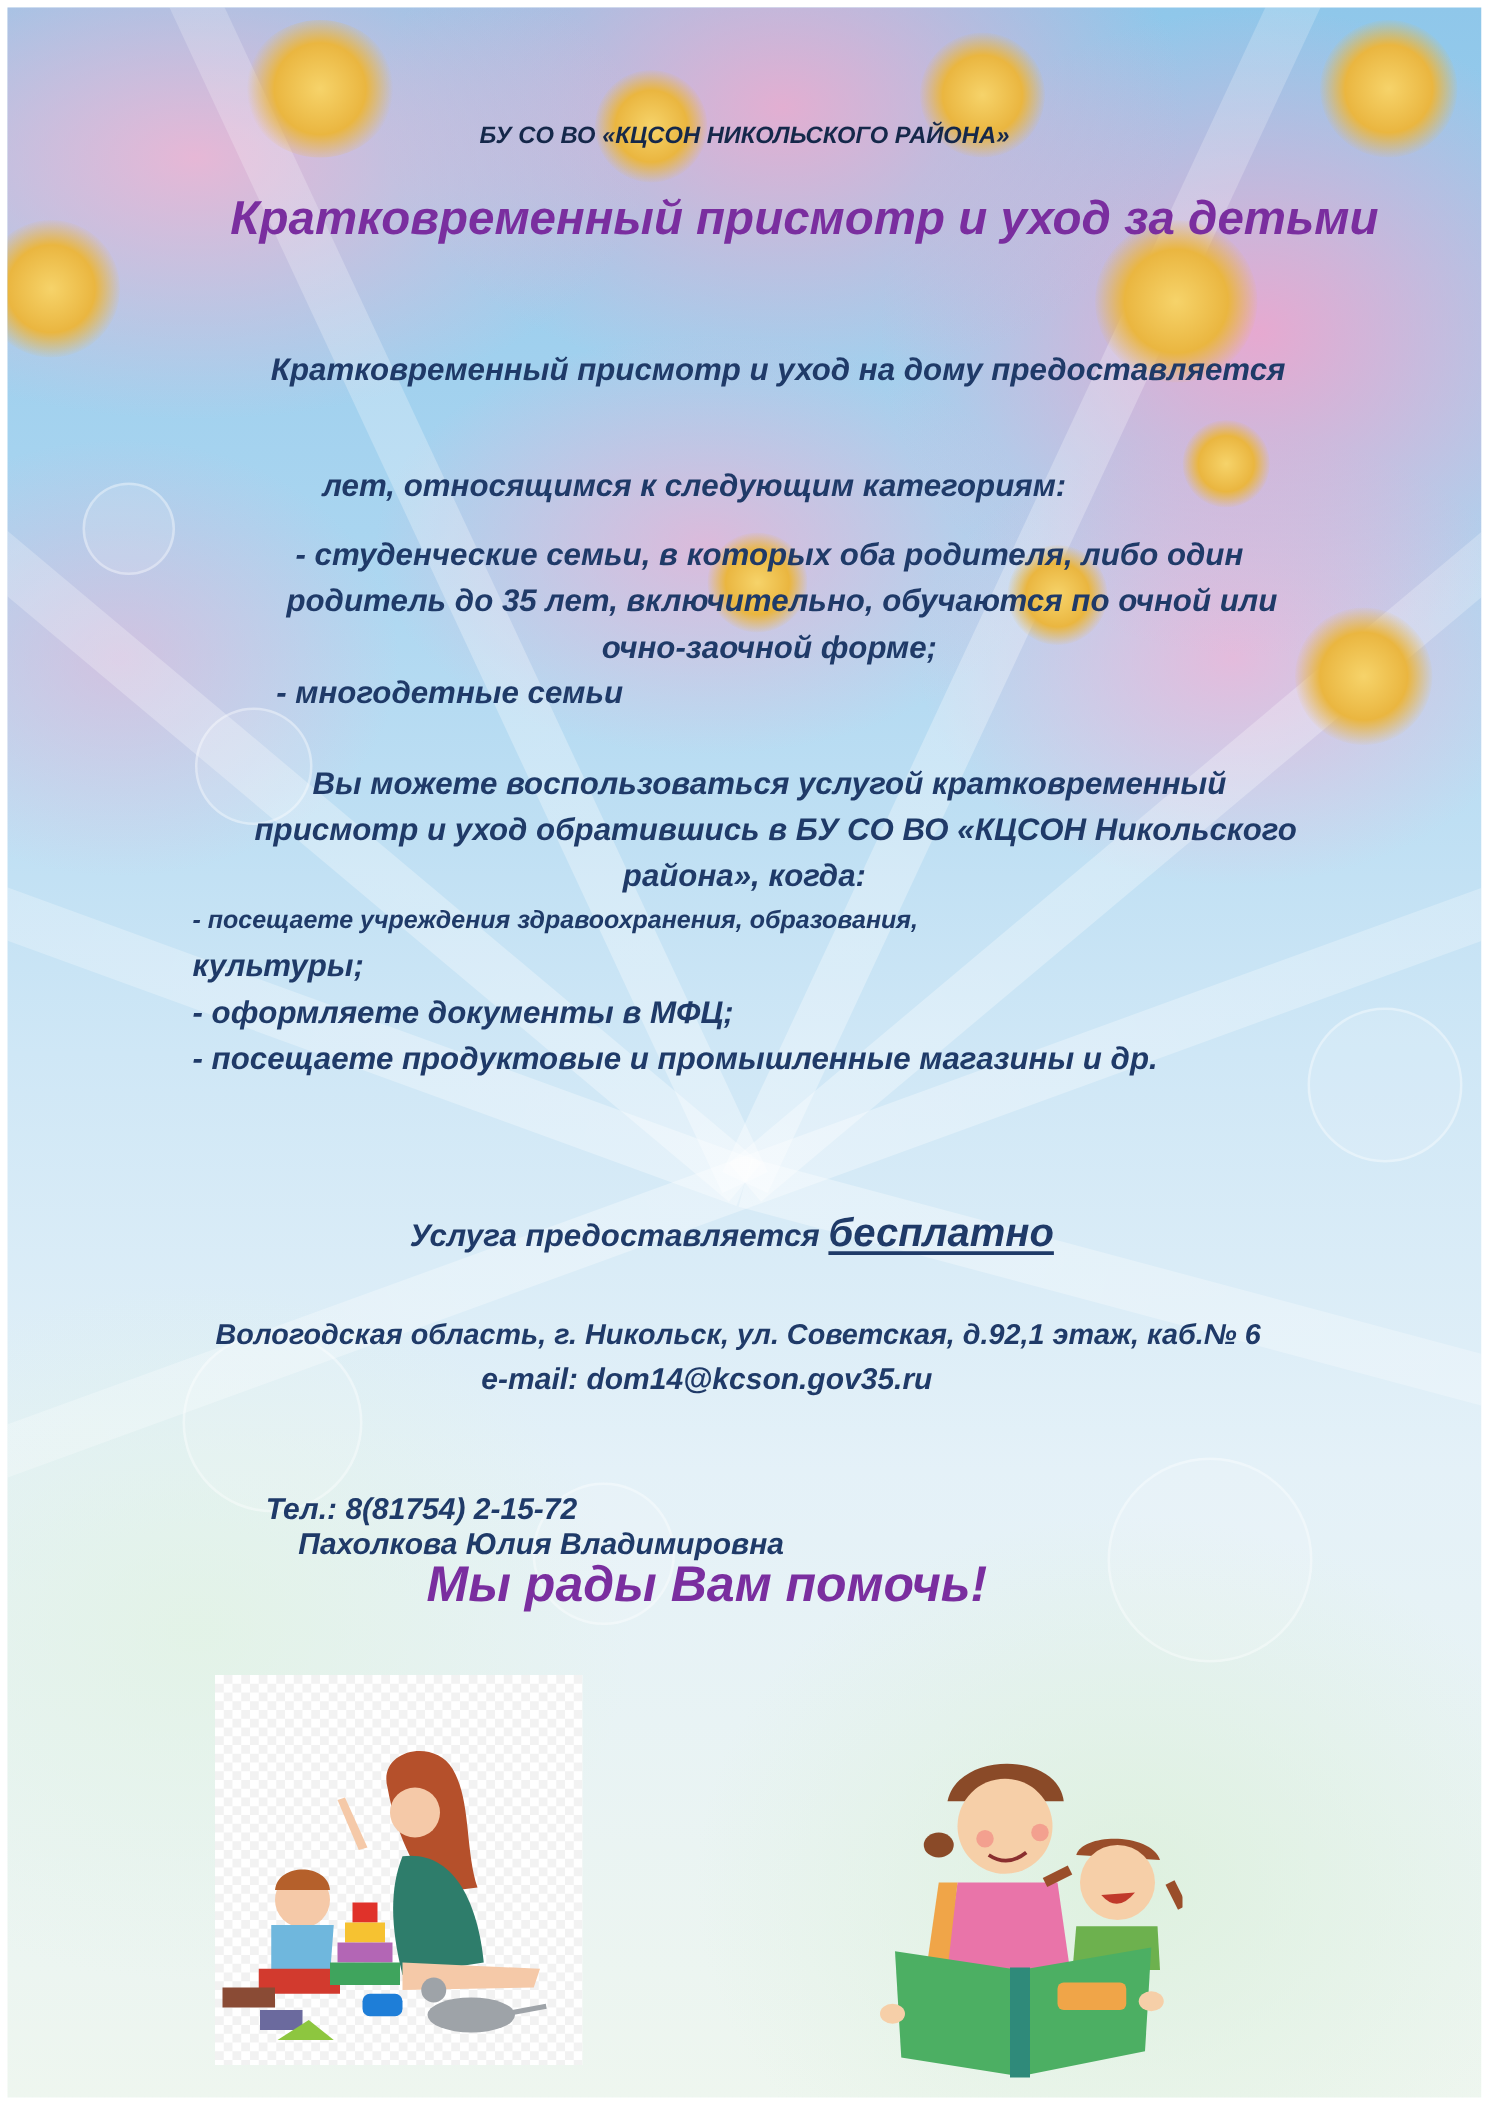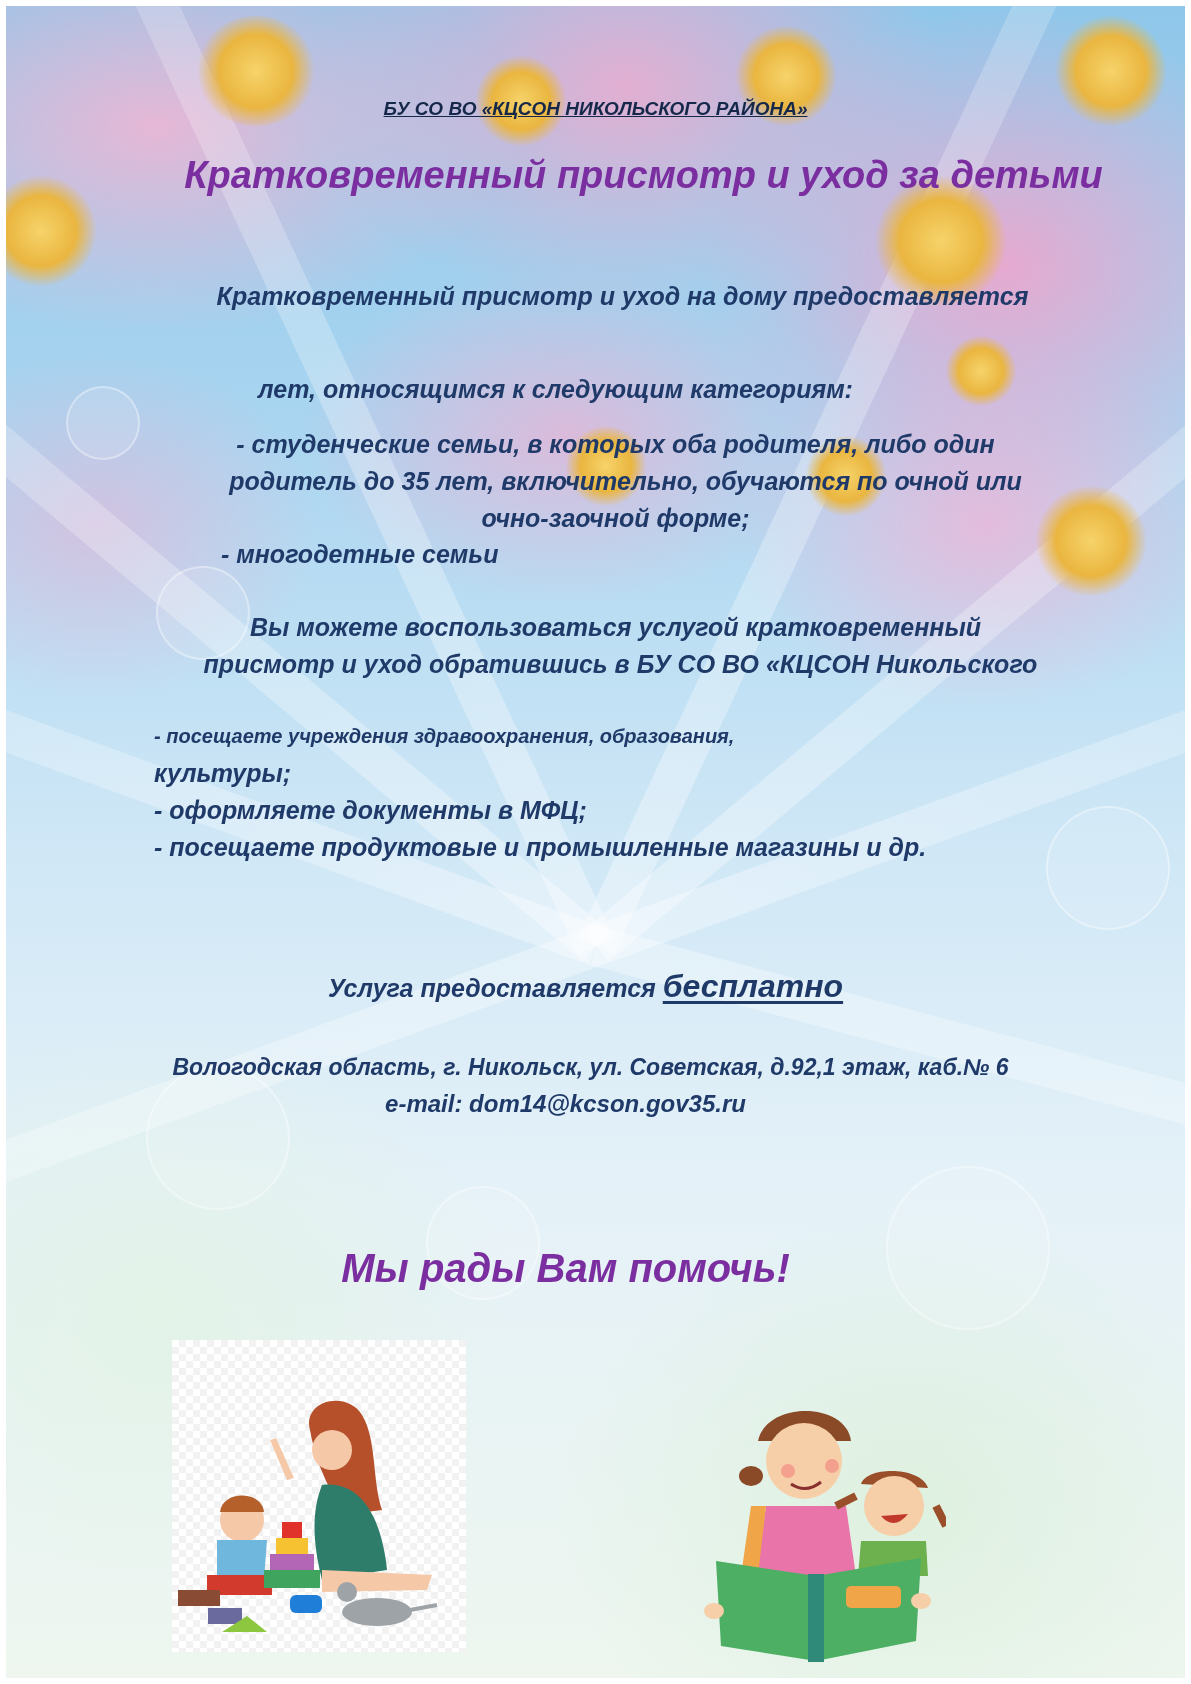--- a/index.html
+++ b/index.html
@@ -27,21 +27,21 @@
     background: radial-gradient(circle, #f6d36a 0%, #eab640 45%, rgba(234,182,64,0) 72%); }
   .ray { position: absolute; left: 50%; top: 55%; width: 2400px; height: 40px;
     transform-origin: 0 50%; background: linear-gradient(90deg, rgba(255,255,255,0.35), rgba(255,255,255,0)); }
   .bokeh { position: absolute; border-radius: 50%; border: 2px solid rgba(255,255,255,0.35);
     background: rgba(255,255,255,0.12); }
 
   .txt { position: absolute; left: 0; width: 100%; text-align: center; font-style: italic; font-weight: bold; }
   .dark { color: #1f3a68; }
   .purple { color: #7a2e9f; }
 
-  .org { top: 92px; font-size: 19px; color: #15284a; text-decoration: underline; }
+  .org { top: 92px; font-size: 19px; color: #15284a; }
   .title1 { top: 148px; font-size: 38px; padding-left: 48px; }
   .title2 { top: 205px; font-size: 38px; }
   .p1 { font-size: 25px; line-height: 37px; }
 
   .illus { position: absolute; }
 </style>
 </head>
 <body>
 
 <div class="page">
@@ -81,36 +81,41 @@
   <div class="txt dark p1" style="top:272px;padding-left:27px;">Кратковременный присмотр и уход на дому предоставляется</div>
   <div class="txt dark p1" style="top:365px;left:-40px;">лет, относящимся к следующим категориям:</div>
 
   <div class="txt dark p1" style="top:420px;left:20px;">- студенческие семьи, в которых оба родителя, либо один</div>
   <div class="txt dark p1" style="top:457px;left:30px;">родитель до 35 лет, включительно, обучаются по очной или</div>
   <div class="txt dark p1" style="top:494px;left:20px;">очно-заочной форме;</div>
   <div class="txt dark p1" style="top:530px;left:215px;width:auto;text-align:left;">- многодетные семьи</div>
 
   <div class="txt dark p1" style="top:603px;left:20px;">Вы можете воспользоваться услугой кратковременный</div>
   <div class="txt dark p1" style="top:640px;left:25px;">присмотр и уход обратившись в БУ СО ВО «КЦСОН Никольского</div>
+  <div class="txt dark p1" style="top:677px;left:0px;">района», когда:</div>
 
   <div style="position:absolute;left:148px;top:712px;">
     <div class="dark" style="font-style:italic;font-weight:bold;font-size:20px;line-height:37px;">- посещаете учреждения здравоохранения, образования,</div>
     <div class="dark" style="font-style:italic;font-weight:bold;font-size:25px;line-height:37px;">культуры;</div>
     <div class="dark" style="font-style:italic;font-weight:bold;font-size:25px;line-height:37px;">- оформляете документы в МФЦ;</div>
     <div class="dark" style="font-style:italic;font-weight:bold;font-size:25px;line-height:37px;">- посещаете продуктовые и промышленные магазины и др.</div>
   </div>
 
   <div class="txt dark" style="top:962px;font-size:25px;left:-10px;">
     <span>Услуга предоставляется</span>
     <span style="font-size:32px;text-decoration:underline;text-underline-offset:4px;">бесплатно</span>
   </div>
 
   <div class="txt dark" style="top:1048px;font-size:23px;left:-5px;">Вологодская область, г. Никольск, ул. Советская, д.92,1 этаж, каб.№ 6</div>
   <div class="txt dark" style="top:1084px;font-size:24px;left:-30px;">e-mail: dom14@kcson.gov35.ru</div>
 
+  <div style="position:absolute;top:1160px;left:180px;font-size:24px;font-style:italic;font-weight:bold;white-space:pre;" class="dark">
+    <span>Тел.: 8(81754) 2-15-72</span>
+    <span style="margin-left:26px;">Пахолкова Юлия Владимировна</span>
+  </div>
 
   <div class="txt purple" style="top:1240px;font-size:40px;left:-30px;">Мы рады Вам помочь!</div>
 
   <div class="illus" style="left:166px;top:1334px;width:294px;height:312px;background:repeating-conic-gradient(#f2f2f2 0% 25%, #ffffff 0% 50%) 0 0/14px 14px;">
     <svg width="294" height="312" viewBox="0 0 294 312">
 
       <path d="M138 90 C130 60 175 50 190 75 C205 100 200 140 210 170 L170 175 C160 150 145 130 138 90 Z" fill="#b5502b"></path>
       <circle cx="160" cy="110" r="20" fill="#f5c9a8"></circle>
 
       <path d="M115 140 L98 100 L104 98 L122 138 Z" fill="#f5c9a8"></path>

